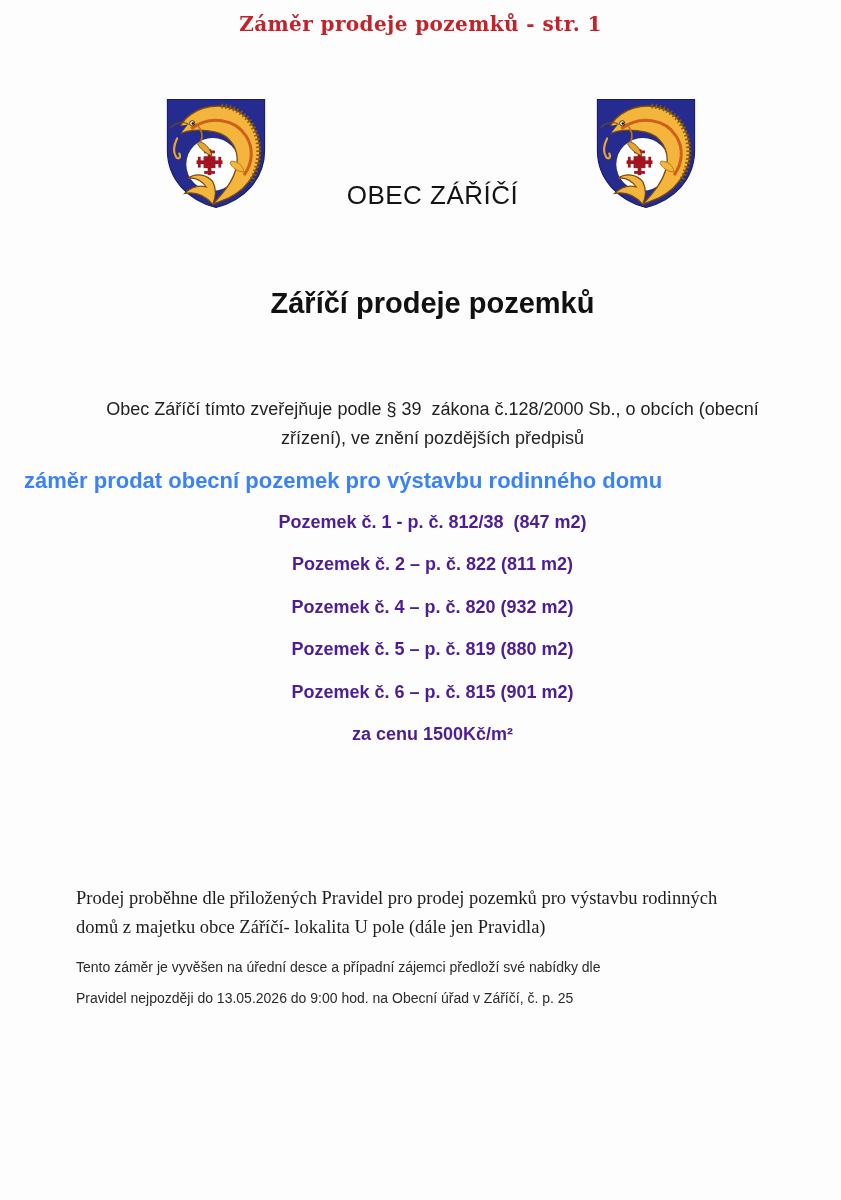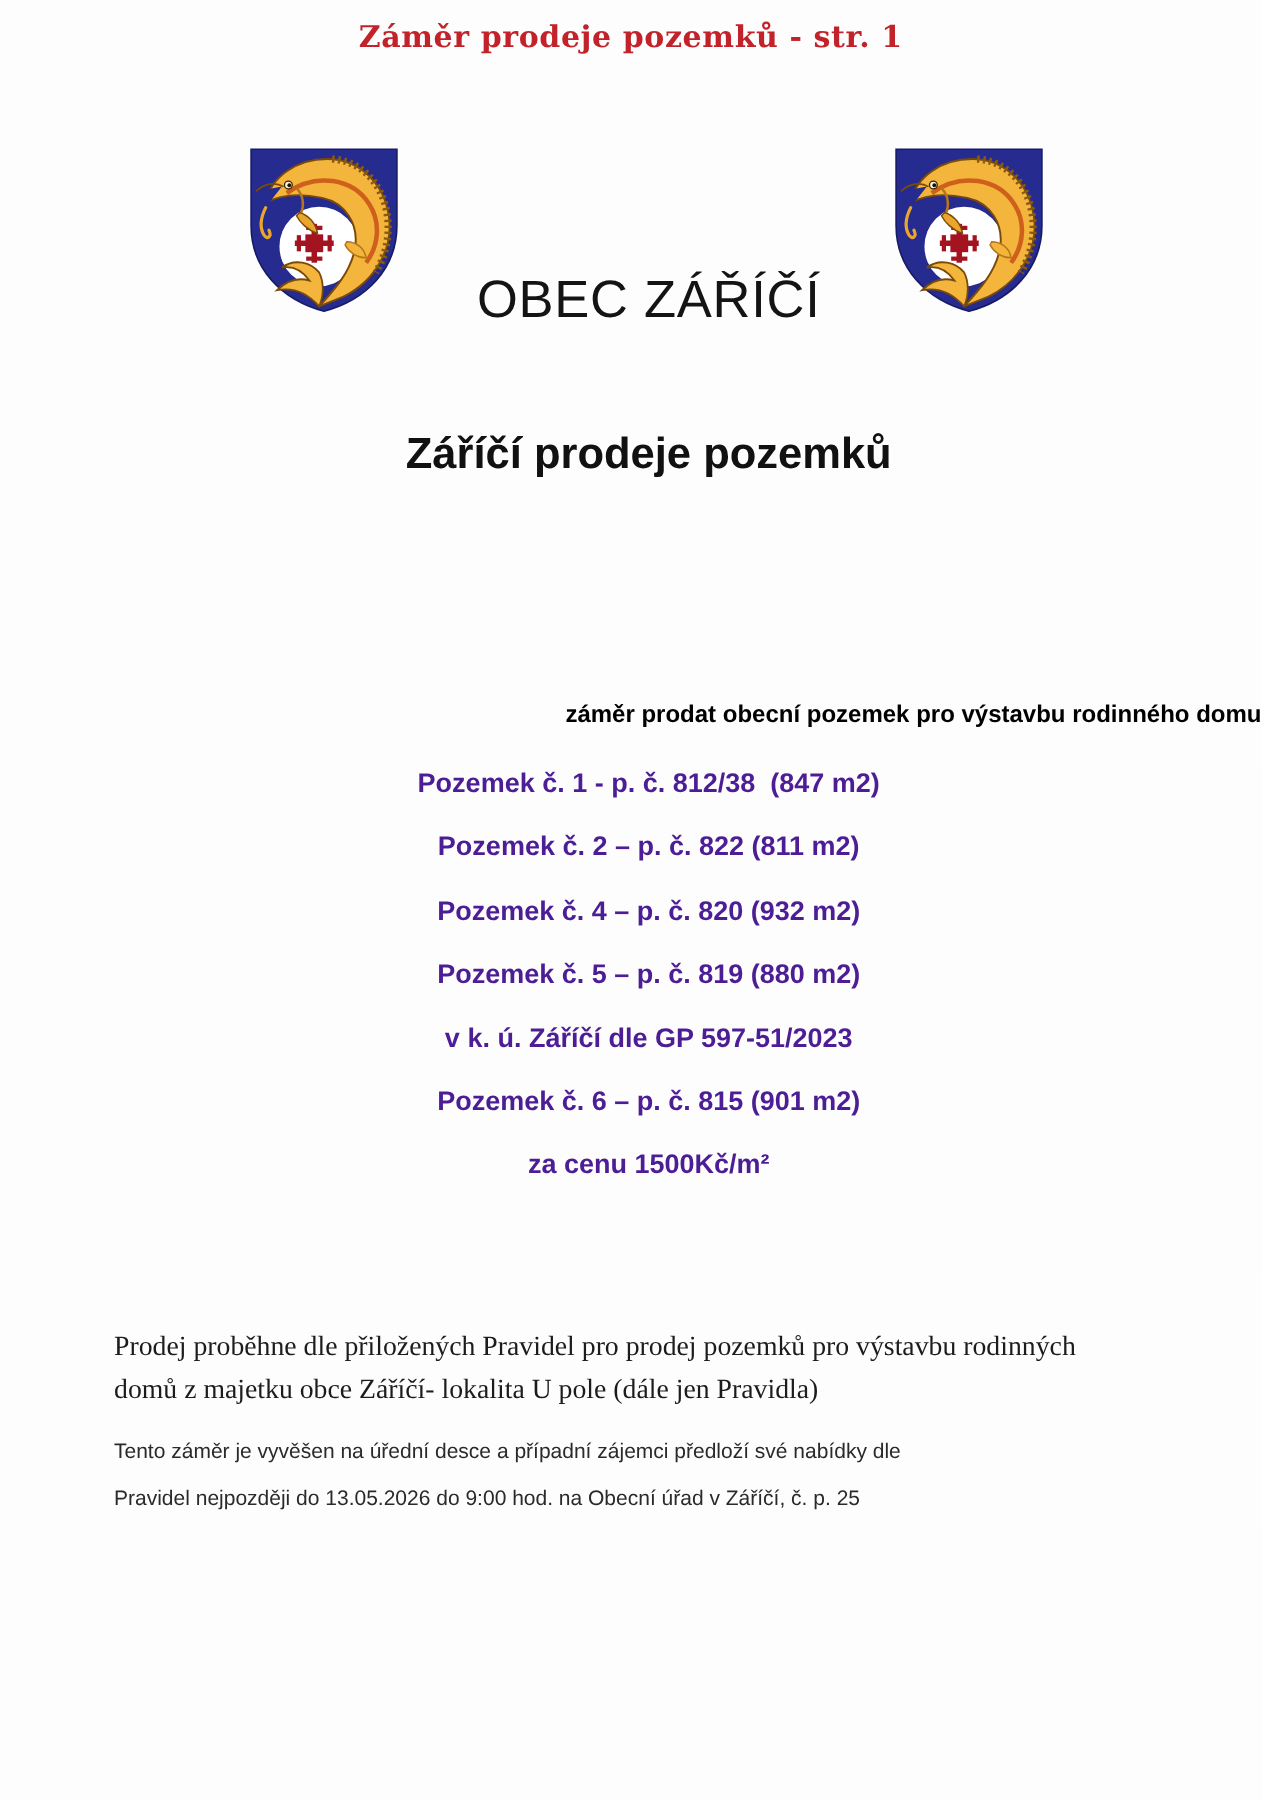--- a/index.html
+++ b/index.html
@@ -11,34 +11,34 @@
   .red-title{
     position:absolute;top:12px;left:0;width:841px;text-align:center;
     font-family:"DejaVu Serif",serif;font-weight:bold;font-size:20px;
     letter-spacing:.4px;color:#c2232a;white-space:pre;
   }
   .coa{position:absolute;top:96px;width:108px;height:114px;}
   .coa-left{left:162px;}
   .coa-right{left:592px;}
   .obec{
     position:absolute;top:180px;left:24px;width:817px;text-align:center;
-    font-size:35px;font-weight:400;letter-spacing:.5px;color:#141414;white-space:pre;
+    font-size:26px;font-weight:400;letter-spacing:.5px;color:#141414;white-space:pre;
   }
   .main-heading{
     position:absolute;top:287px;left:24px;width:817px;text-align:center;
     font-size:29px;font-weight:700;color:#111;white-space:pre;
   }
   .intro{
     position:absolute;top:395px;left:24px;width:817px;text-align:center;
     font-size:18px;line-height:28.5px;color:#222;
   }
   .intro div{white-space:pre;}
   .subhead{
-    position:absolute;top:468px;left:24px;width:817px;text-align:right;
-    font-size:16px;font-weight:700;color:#000000;white-space:pre;
+    position:absolute;top:468px;left:24px;width:817px;text-align:left;
+    font-size:22px;font-weight:700;color:#3b82f6;white-space:pre;
   }
   .plots{
     position:absolute;top:501px;left:24px;width:817px;text-align:center;
     font-size:18px;font-weight:700;color:#4c1d95;
   }
   .plots div{line-height:42.4px;white-space:pre;}
   .para{position:absolute;left:76px;width:700px;color:#1c1c1c;}
   .para div{white-space:pre;}
   .para-rules{
     top:884px;font-family:"Liberation Serif",serif;
@@ -105,29 +105,32 @@
     <use href="#coa-symbol"></use>
   </svg>
   <svg class="coa coa-right" viewBox="0 0 100 105">
     <use href="#coa-symbol"></use>
   </svg>
 
   <div class="obec">OBEC ZÁŘÍČÍ</div>
 
   <div class="main-heading">Záříčí prodeje pozemků</div>
 
+  <div class="intro">
+    <div>Obec Záříčí tímto zveřejňuje podle § 39  zákona č.128/2000 Sb., o obcích (obecní</div>
+    <div>zřízení), ve znění pozdějších předpisů</div>
+  </div>
 
   <div class="subhead">záměr prodat obecní pozemek pro výstavbu rodinného domu</div>
 
   <div class="plots">
     <div>Pozemek č. 1 - p. č. 812/38  (847 m2)</div>
     <div>Pozemek č. 2 – p. č. 822 (811 m2)</div>
     <div>Pozemek č. 4 – p. č. 820 (932 m2)</div>
     <div>Pozemek č. 5 – p. č. 819 (880 m2)</div>
-    <div>v k. ú. Záříčí dle GP 597-51/2023</div>
     <div>Pozemek č. 6 – p. č. 815 (901 m2)</div>
     <div>za cenu 1500Kč/m²</div>
   </div>
 
   <div class="para para-rules">
     <div>Prodej proběhne dle přiložených Pravidel pro prodej pozemků pro výstavbu rodinných</div>
     <div>domů z majetku obce Záříčí- lokalita U pole (dále jen Pravidla)</div>
   </div>
 
   <div class="para para-notice">

